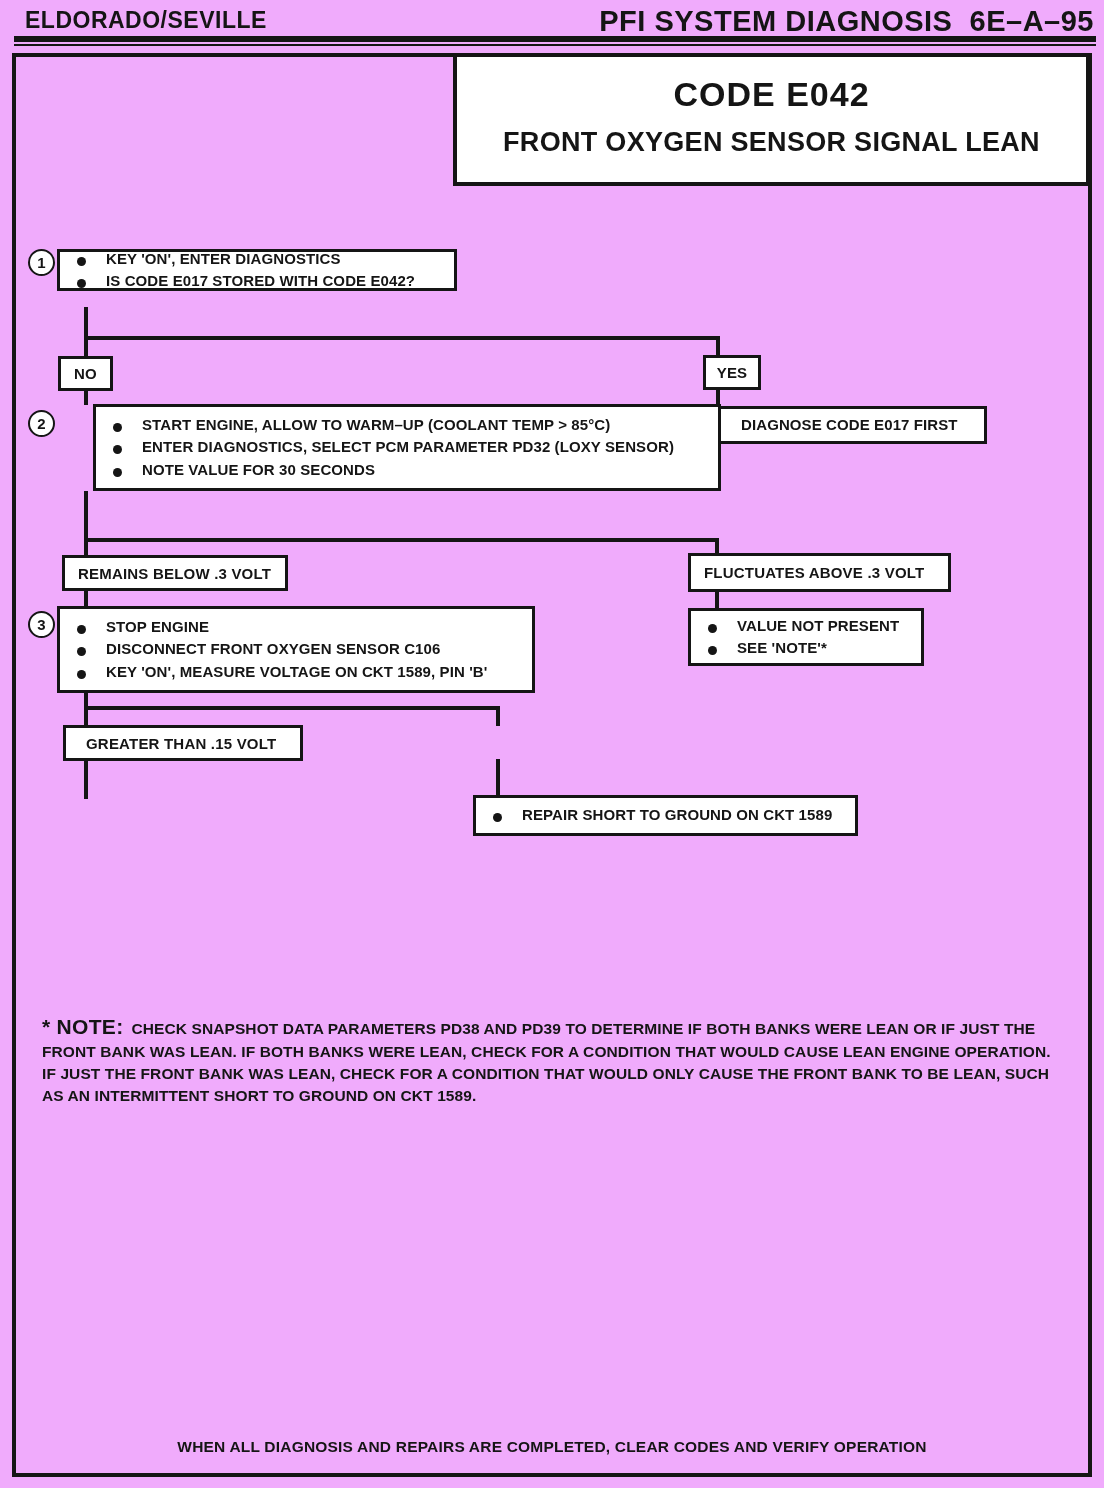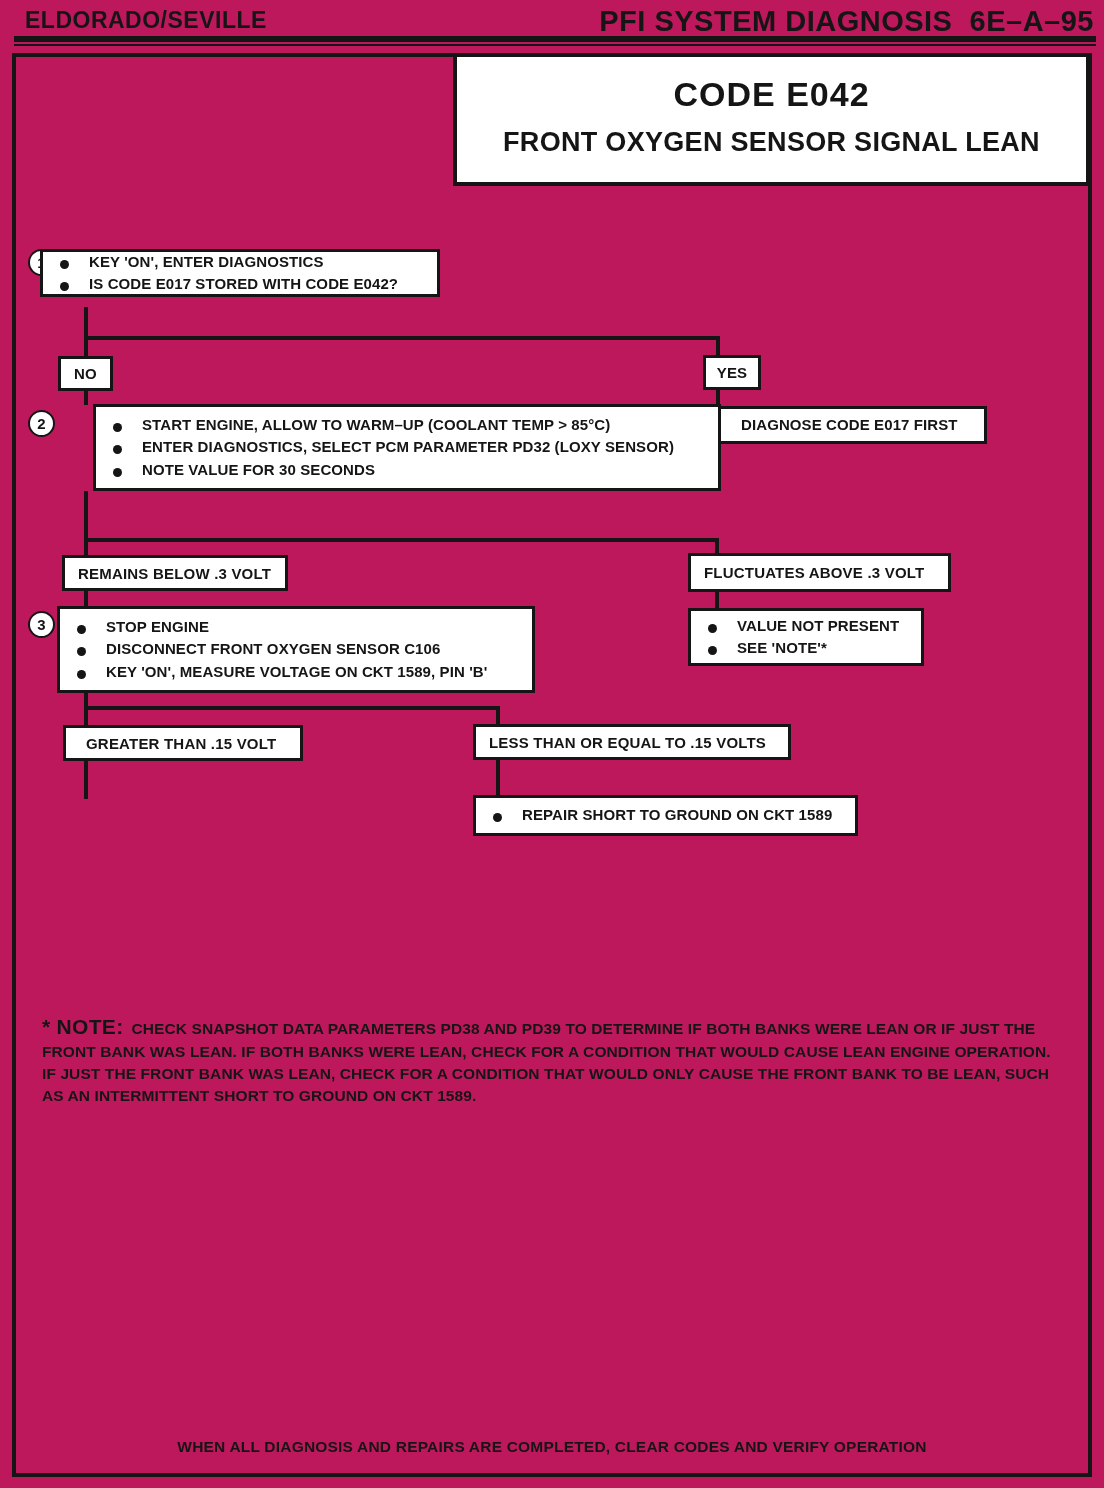--- a/index.html
+++ b/index.html
@@ -1,19 +1,19 @@
 <!DOCTYPE html>
 <html><head>
 <meta charset="utf-8">
 <style>
   * { margin:0; padding:0; box-sizing:border-box; }
   html,body { background:#ffffff; }
   .page {
     position:relative; width:1104px; height:1488px;
-    background:#be185d; color:#151515;
+    background:#f0abfc; color:#151515;
     font-family:"Liberation Sans", sans-serif; font-weight:700;
     overflow:hidden;
   }
   
   .header-left  { position:absolute; top:7px; left:25px;  font-size:23px; letter-spacing:.5px; }
   .header-right { position:absolute; top:5px; right:10px; font-size:29px; white-space:pre; letter-spacing:.5px; }
   .header-rule  { position:absolute; top:36px; left:14px; width:1082px; height:2px;
                   border-top:6px solid #151515; border-bottom:2px solid #151515; box-sizing:content-box; }
   
   .outer-border { position:absolute; left:12px; top:53px; width:1080px; height:1424px; border:4px solid #151515; }
@@ -65,21 +65,21 @@
   <div class="vline" style="left:715px; top:591px; width:4px; height:19px;"></div>
   <div class="vline" style="left:84px;  top:693px; width:4px; height:33px;"></div>
   <div class="hline" style="left:84px;  top:706px; width:416px; height:4px;"></div>
   <div class="vline" style="left:496px; top:706px; width:4px; height:20px;"></div>
   <div class="vline" style="left:84px;  top:760px; width:4px; height:39px;"></div>
   <div class="vline" style="left:496px; top:759px; width:4px; height:38px;"></div>
 
   <div class="circle" style="left:28px; top:249px;">
     <span>1</span>
   </div>
-  <div class="fbox" style="left:40px; top:249px; width:400px; height:48px;">
+  <div class="fbox" style="left:57px; top:249px; width:400px; height:42px;">
     <ul class="bullets">
       <li>KEY 'ON', ENTER DIAGNOSTICS</li>
       <li>IS CODE E017 STORED WITH CODE E042?</li>
     </ul>
   </div>
 
   <div class="fbox lblbox ctr" style="left:58px; top:356px; width:55px; height:35px;">
     <span>NO</span>
   </div>
   <div class="fbox lblbox ctr" style="left:703px; top:355px; width:58px; height:35px;">
@@ -124,23 +124,20 @@
     <ul class="bullets">
       <li>STOP ENGINE</li>
       <li>DISCONNECT FRONT OXYGEN SENSOR C106</li>
       <li>KEY 'ON', MEASURE VOLTAGE ON CKT 1589, PIN 'B'</li>
     </ul>
   </div>
 
   <div class="fbox lblbox" style="left:63px; top:725px; width:240px; height:36px; padding-left:20px;">
     <span>GREATER THAN .15 VOLT</span>
   </div>
-  <div class="fbox lblbox" style="left:473px; top:724px; width:318px; height:36px;">
-    <span>LESS THAN OR EQUAL TO .15 VOLTS</span>
-  </div>
 
 
   <div class="fbox" style="left:473px; top:795px; width:385px; height:41px;">
     <ul class="bullets">
       <li>REPAIR SHORT TO GROUND ON CKT 1589</li>
     </ul>
   </div>
 
   <div class="note">
     <span class="note-label">* NOTE:</span><span>CHECK SNAPSHOT DATA PARAMETERS PD38 AND PD39 TO DETERMINE IF BOTH BANKS WERE LEAN OR IF JUST THE FRONT BANK WAS LEAN. IF BOTH BANKS WERE LEAN, CHECK FOR A CONDITION THAT WOULD CAUSE LEAN ENGINE OPERATION. IF JUST THE FRONT BANK WAS LEAN, CHECK FOR A CONDITION THAT WOULD ONLY CAUSE THE FRONT BANK TO BE LEAN, SUCH AS AN INTERMITTENT SHORT TO GROUND ON CKT 1589.</span>

